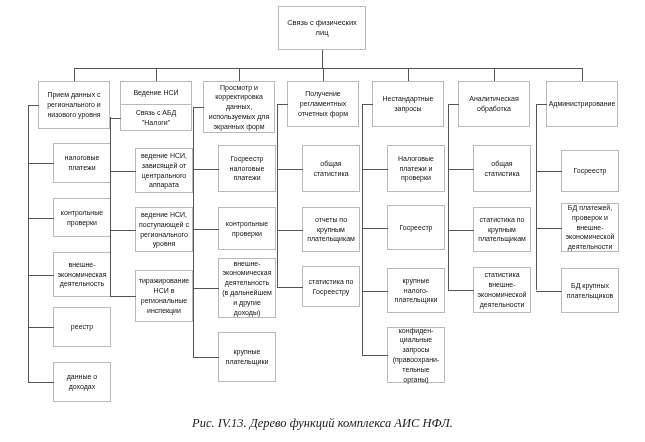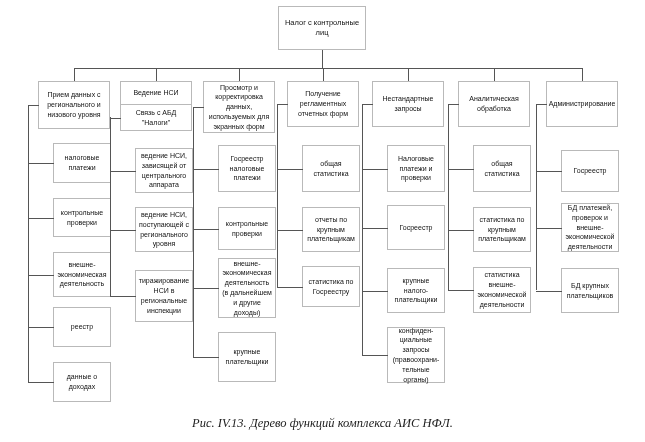--- a/index.html
+++ b/index.html
@@ -69,21 +69,21 @@
     position:absolute; left:0; right:0; top:416px; text-align:center;
     font-family:"Liberation Serif", serif; font-style:italic;
     font-size:12.5px; color:#222;
   }
 </style>
 </head>
 <body>
 
 <div class="canvas">
 
-  <div class="box root-box">Налог с контрольные лиц</div>
+  <div class="box root-box">Связь с физических лиц</div>
   <div class="line root-drop"></div>
   <div class="line hline"></div>
 
   <div class="col col1">
     <div class="drop"></div>
     <div class="trunk"></div>
     <div class="box hdr">Прием данных с регионального и низового уровня</div>
     <div class="box child ch0">налоговые платежи</div>
     <div class="box child ch1">контрольные проверки</div>
     <div class="box child ch2">внешне-экономическая деятельность</div>

